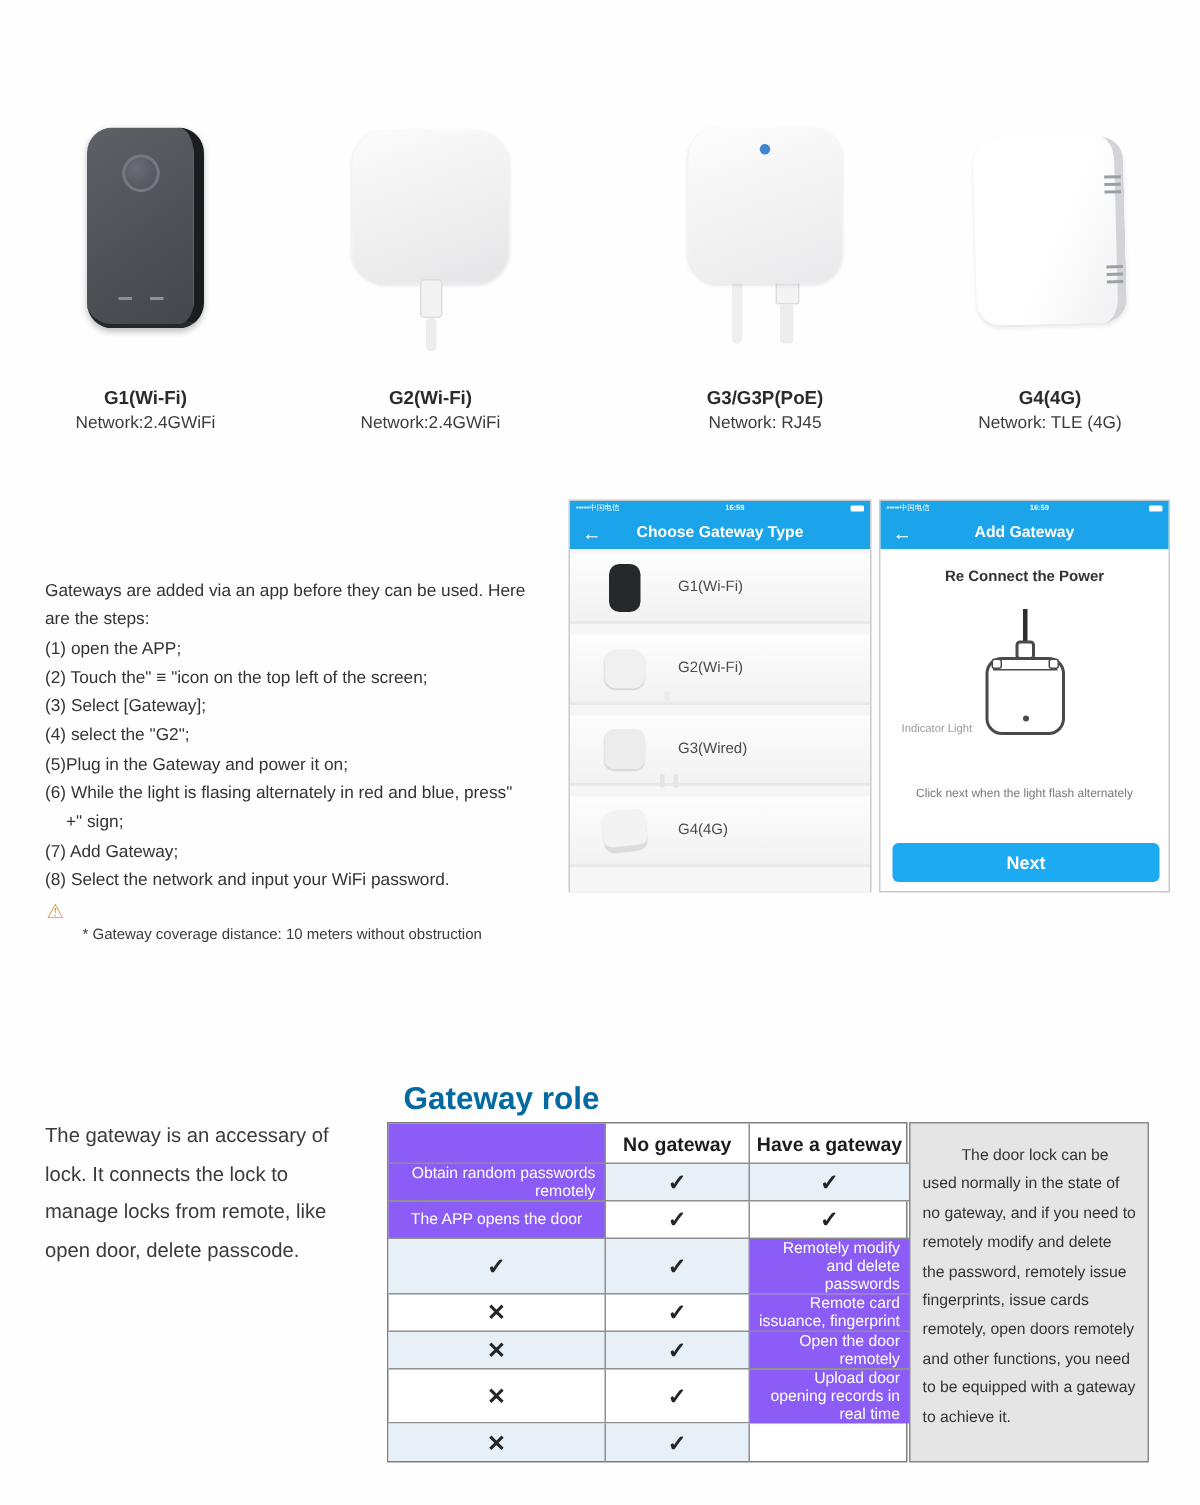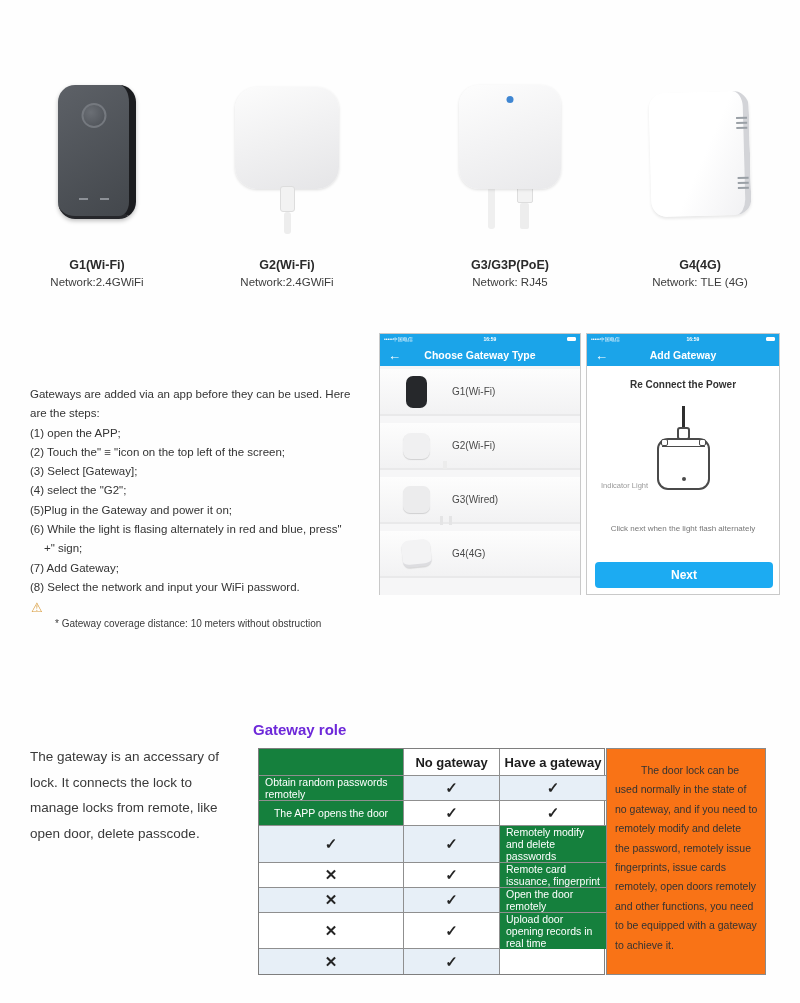--- a/index.html
+++ b/index.html
@@ -93,37 +93,37 @@
   .dev-tab.l { left:2px; } .dev-tab.r { right:2px; }
   .dev-dot { position:absolute; bottom:7px; left:50%; transform:translateX(-50%); width:4px; height:4px;
     border-radius:50%; background:#4a4a4a; }
   .indicator-label { position:absolute; top:147px; left:14px; font-size:7.5px; color:#9a9a9a; }
   .p2-caption { position:absolute; top:190px; width:100%; text-align:center; font-size:8px; color:#777; }
   .next-btn { position:absolute; top:228px; left:8px; width:178px; height:26px; background:#1cabf2;
     border-radius:4px; color:#fff; font-size:12px; font-weight:bold; display:flex;
     align-items:center; justify-content:center; }
 
   
-  .role-title { position:absolute; left:253px; top:721px; font-size:15px; font-weight:bold; color:#6d28d9; }
+  .role-title { position:absolute; left:269px; top:721px; font-size:21px; font-weight:bold; color:#0369a1; }
   .left-para { position:absolute; left:30px; top:744px; width:230px; font-size:13.5px; line-height:25.5px; color:#3a3a3a; }
 
   .role-table { position:absolute; left:258px; top:748px; width:347px; height:227px;
     display:grid; grid-template-columns:145px 96px 106px; grid-template-rows:27px repeat(7,1fr);
     border:1px solid #7e7e7e; background:#fff; }
   .role-table > div { border-right:1px solid #8f8f8f; border-bottom:1px solid #8f8f8f;
     display:flex; align-items:center; justify-content:center; }
   .role-table > div:nth-child(3n) { border-right:none; }
   .role-table > div:nth-last-child(-n+3) { border-bottom:none; }
-  .c-blue { background:#15803d; color:#fff; font-size:10.5px; text-align:left; line-height:12px; padding:0 6px; }
+  .c-blue { background:#8b5cf6; color:#fff; font-size:10.5px; text-align:right; line-height:12px; padding:0 6px; }
   .c-head { font-size:13px; font-weight:bold; color:#1c1c1c; }
   .r-odd { background:#e7eff7; }
   .mark { font-size:15px; font-weight:bold; color:#252525; }
 
   .side-note { position:absolute; left:606px; top:748px; width:160px; height:227px; border:1px solid #8a8a8a;
-    padding:12px 7px 0 8px; font-size:10.5px; line-height:19.4px; color:#333; background:#f97316; }
+    padding:12px 7px 0 8px; font-size:10.5px; line-height:19.4px; color:#333; background:#e5e5e5; }
   .side-note .first { padding-left:26px; }
 </style>
 </head>
 <body>
 
 <div class="page">
 
   <div class="product" style="left:12px">
     <div class="device-zone">
       <div class="g1-body">

